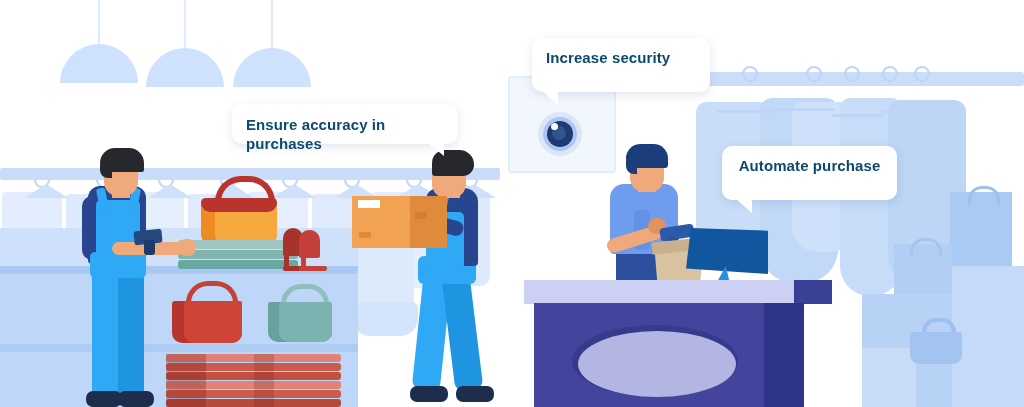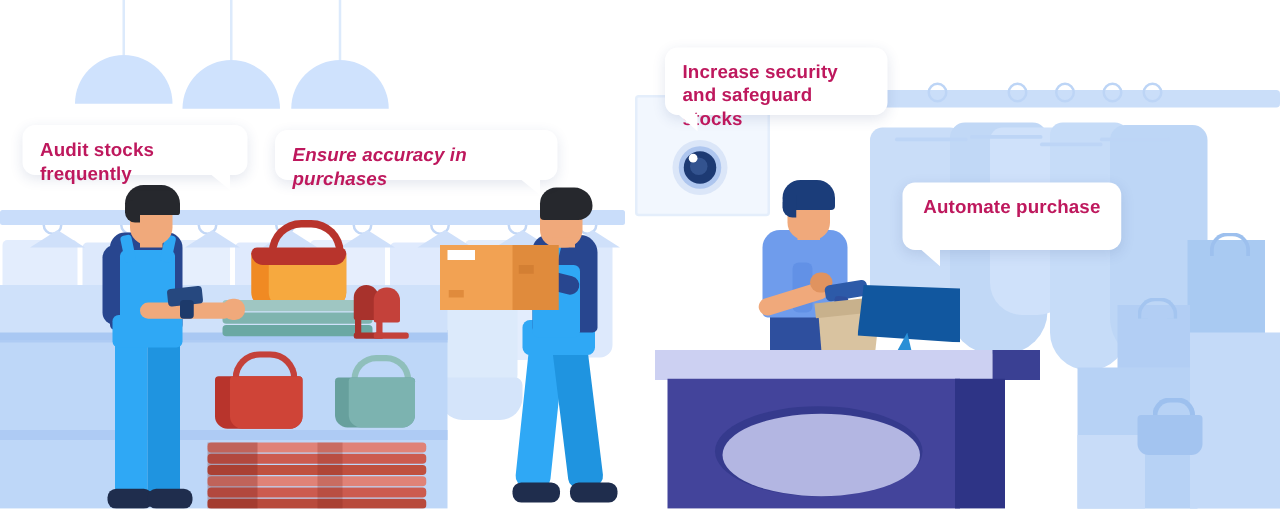--- a/index.html
+++ b/index.html
@@ -4,21 +4,21 @@
 <style>
   html,body{margin:0;padding:0;background:#fff;}
   body{font-family:"Liberation Sans",sans-serif;}
   #scene{position:relative;width:1024px;height:407px;overflow:hidden;background:#ffffff;}
   .abs{position:absolute;}
 
   
   .callout{
     position:absolute;background:#ffffff;border-radius:10px;
     box-shadow:0 3px 10px rgba(40,60,120,.13);
-    color:#be185d;font-weight:bold;line-height:1.28;
+    color:#0c4a6e;font-weight:bold;line-height:1.28;
     letter-spacing:.1px;
   }
   .callout span{display:block;}
   .callout .tail{
     position:absolute;width:0;height:0;border-style:solid;
   }
 
   
   .lampcord{width:2px;background:#dceafc;}
   .lampdome{width:78px;height:39px;background:#cfe2fd;border-radius:39px 39px 0 0;}
@@ -339,38 +339,31 @@
     <div class="abs mon-base" style="left:16px;top:52px;width:44px;height:9px;border-radius:2px;"></div>
   </div>
 
   <div class="abs counter-top" style="left:524px;top:280px;width:270px;height:24px;"></div>
   <div class="abs" style="left:794px;top:280px;width:38px;height:24px;background:#3a4093;"></div>
   <div class="abs counter-body" style="left:534px;top:303px;width:234px;height:104px;"></div>
   <div class="abs counter-side" style="left:764px;top:303px;width:40px;height:104px;"></div>
   <div class="abs" style="left:572px;top:325px;width:166px;height:72px;background:#353a8d;border-radius:50%;"></div>
   <div class="abs counter-oval" style="left:578px;top:331px;width:158px;height:66px;"></div>
 
-  <div class="callout" style="left:18px;top:100px;width:180px;height:40px;padding:0;">
-    <div style="padding:11px 14px;font-size:15px;">
-      <span>Audit stocks frequently</span>
-    </div>
-    <div class="tail" style="left:150px;top:39px;border-width:13px 0 0 16px;border-color:#ffffff transparent transparent transparent;"></div>
-  </div>
-
-  <div class="callout" style="left:220px;top:104px;width:226px;height:40px;padding:0;font-style:italic;">
+
+  <div class="callout" style="left:232px;top:104px;width:226px;height:40px;padding:0;">
     <div style="padding:11px 14px;font-size:15px;">
       <span>Ensure accuracy in purchases</span>
     </div>
     <div class="tail" style="left:196px;top:39px;border-width:13px 0 0 16px;border-color:#ffffff transparent transparent transparent;"></div>
   </div>
 
   <div class="callout" style="left:532px;top:38px;width:178px;height:54px;padding:0;">
     <div style="padding:10px 14px;font-size:15px;">
       <span>Increase security</span>
-      <span>and safeguard stocks</span>
     </div>
     <div class="tail" style="left:10px;top:53px;border-width:0 0 14px 16px;border-color:transparent transparent #ffffff transparent;transform:scaleY(-1);"></div>
   </div>
 
   <div class="callout" style="left:722px;top:146px;width:175px;height:54px;padding:0;">
     <div style="padding:10px 14px;font-size:15px;text-align:center;">
       <span>Automate purchase</span>
     </div>
     <div class="tail" style="left:14px;top:53px;border-width:0 0 14px 16px;border-color:transparent transparent #ffffff transparent;transform:scaleY(-1);"></div>
   </div>

